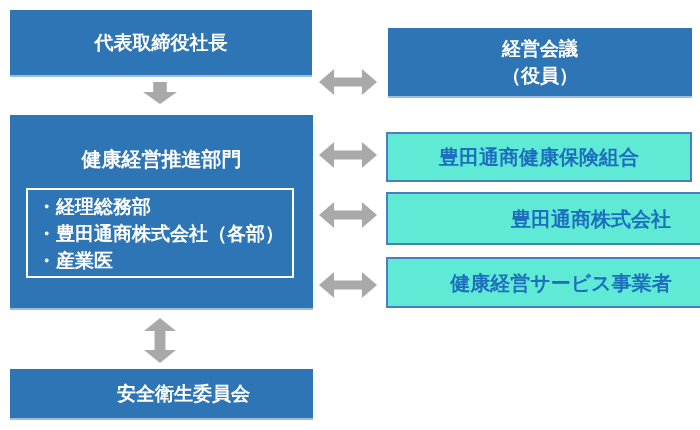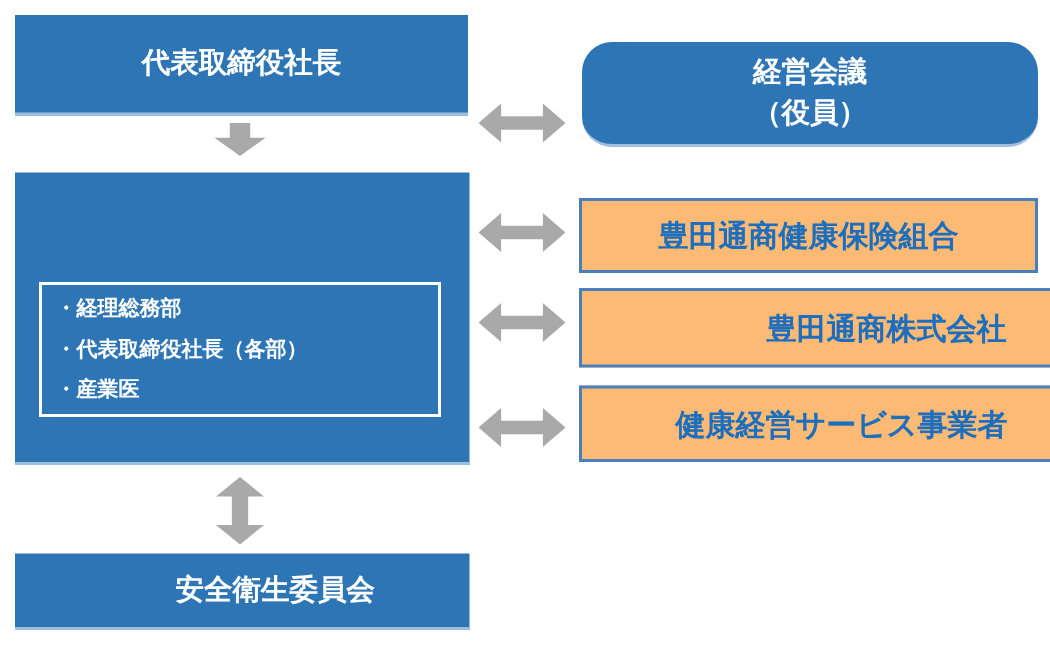--- a/index.html
+++ b/index.html
@@ -26,43 +26,43 @@
   }
   .box.dark {
     background: #2E75B6;
     color: #FFFFFF;
     border-bottom: 2px solid #9FBEDD;
     font-weight: bold;
     font-size: 19px;
     line-height: 27px;
   }
   .box.light {
-    background: #fdba74;
+    background: #5eead4;
     border: 2px solid #4A7EBF;
     color: #1E6EBE;
     font-weight: bold;
     font-size: 20px;
     line-height: 24px;
   }
   .box-president    { left: 10px;  top: 10px;  width: 302px; height: 67px; }
-  .box-mgmt-meeting { left: 388px; top: 28px;  width: 304px; height: 70px; border-radius: 20px; }
+  .box-mgmt-meeting { left: 388px; top: 28px;  width: 304px; height: 70px; }
   .box-promotion    { left: 10px;  top: 115px; width: 303px; height: 195px;
                       justify-content: flex-start; }
   .promotion-title  { margin-top: 31px; font-size: 20px; line-height: 26px; }
   .members-box {
     position: absolute;
     left: 16px; top: 73px;
     width: 268px; height: 90px;
     box-sizing: border-box;
     border: 2px solid #FFFFFF;
     text-align: left;
     padding: 3px 0 0 9px;
   }
   .members-box .member {
-    font-size: 14px;
+    font-size: 19px;
     line-height: 27px;
     font-weight: bold;
     white-space: nowrap;
   }
   .box-safety   { left: 10px;  top: 369px; width: 303px; height: 51px; font-size: 20px; padding-left: 44px; }
   .box-insurance{ left: 386px; top: 132px; width: 306px; height: 50px; }
   .box-company  { left: 386px; top: 192px; width: 368px; height: 53px; padding-left: 42px; }
   .box-service  { left: 386px; top: 257px; width: 350px; height: 51px; }
 
   .arrow {
@@ -105,23 +105,24 @@
   </div>
 
   <div class="arrow arrow-down"></div>
 
   <div class="arrow arrow-h row1"></div>
   <div class="arrow arrow-h row2"></div>
   <div class="arrow arrow-h row3"></div>
   <div class="arrow arrow-h row4"></div>
 
   <div class="box dark box-promotion">
+    <div class="promotion-title">健康経営推進部門</div>
     <div class="members-box">
       <div class="member">・経理総務部</div>
-      <div class="member">・代表取締役社長（各部）</div>
+      <div class="member">・豊田通商株式会社（各部）</div>
       <div class="member">・産業医</div>
     </div>
   </div>
 
   <div class="box light box-insurance">
     <div>豊田通商健康保険組合</div>
   </div>
   <div class="box light box-company">
     <div>豊田通商株式会社</div>
   </div>

